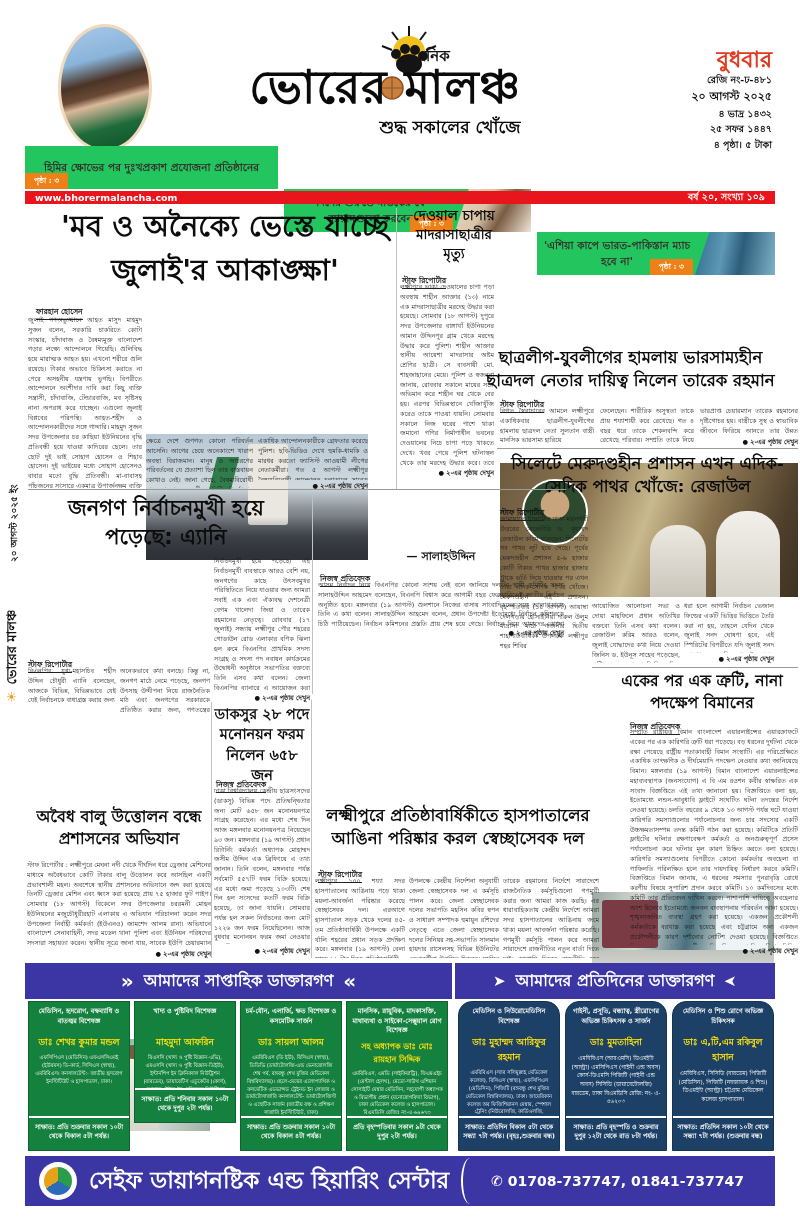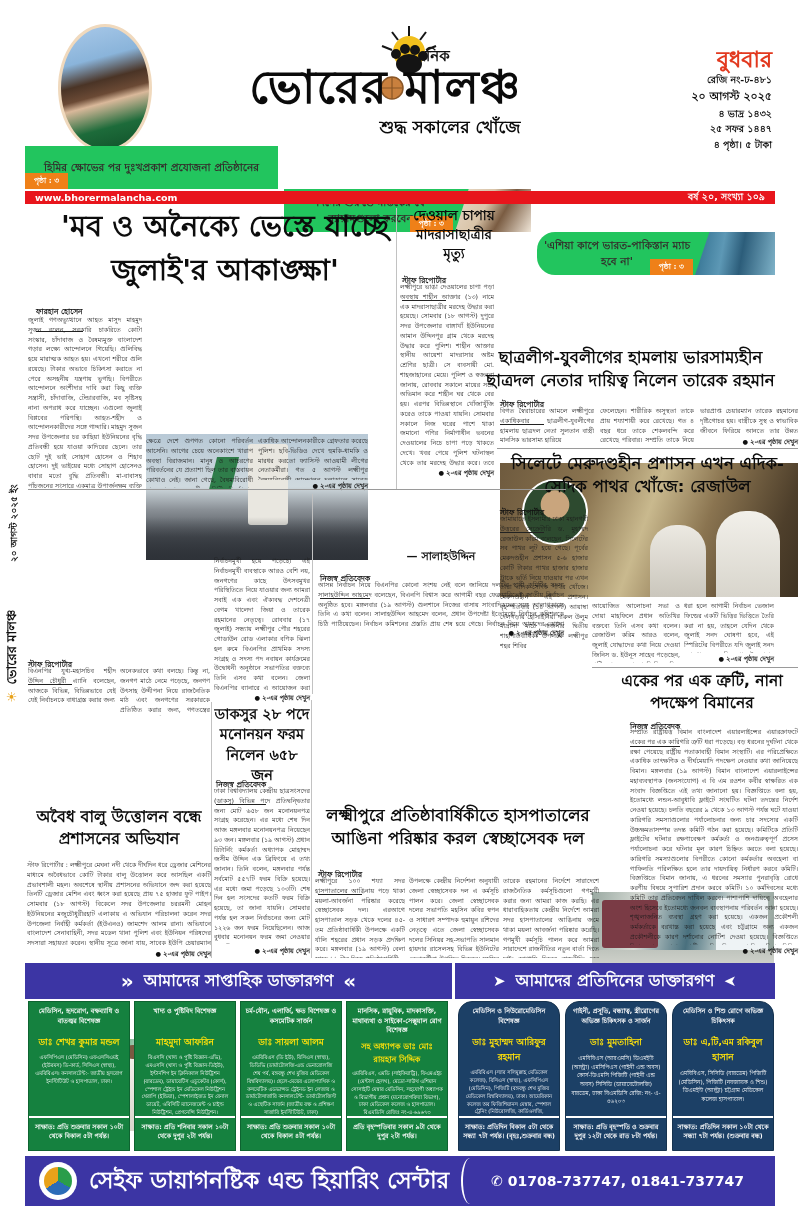--- a/index.html
+++ b/index.html
@@ -1,21 +1,21 @@
 <!DOCTYPE html>
 <html><head>
 <meta charset="utf-8">
 <style>
   html,body{margin:0;padding:0;background:#ffffff;}
   .page{position:relative;width:800px;height:1228px;background:#fff;overflow:hidden;
         font-family:"DejaVu Sans","Liberation Sans",sans-serif;color:#111;}
   .abs{position:absolute;}
   .t-title{font-weight:700;color:#0c0c0c;text-align:center;line-height:1.4;}
   .body-txt{font-size:6.3px;line-height:1.55;text-align:justify;color:#1c1c1c;overflow:hidden;}
-  .byline{font-size:7.5px;font-weight:700;border-bottom:1px solid #222;display:inline-block;padding-bottom:13px;}
+  .byline{font-size:7.5px;font-weight:700;border-bottom:1px solid #222;display:inline-block;padding-bottom:1px;}
   .more{font-size:6.4px;font-weight:700;text-align:right;color:#111;}
   .hline{height:1px;background:#9a9a9a;}
   .vline{width:1px;background:#c2c2c2;}
   
   .oval{border-radius:50%;border:3px solid #f0d9bd;overflow:hidden;
         background:linear-gradient(165deg,#a9c9e9 0%,#8ab4da 28%,#4a3426 44%,#6b4a35 54%,#d9b89a 60%,#1d6b3a 78%,#0f4f28 100%);}
   .masthead-title{font-weight:800;letter-spacing:1px;color:#0a0a0a;text-align:center;}
   .tagline{font-weight:700;text-align:center;color:#0a0a0a;}
   .dayname{font-weight:700;color:#e2391f;text-align:right;}
   .reglines{font-size:9.5px;font-weight:700;text-align:right;line-height:1.65;color:#101010;}
@@ -93,21 +93,21 @@
 
   <div class="abs teaser" style="left:25px;top:146px;width:253px;height:43px;">
     <div class="teaser-text">হিমির ক্ষোভের পর দুঃখপ্রকাশ প্রযোজনা প্রতিষ্ঠানের</div>
     <div class="page-tag" style="left:0;">পৃষ্ঠা : ৩</div>
   </div>
   <div class="abs teaser" style="left:284px;top:146px;width:247px;height:43px;">
     <div class="teaser-text" style="padding-right:80px;">দিনের শুরুতে মস্তিষ্কের যে ব্যায়ামগুলো করবেন</div>
     <div class="teaser-photo" style="width:76px;background:linear-gradient(120deg,#e8d9c8,#d9c4a8 40%,#7a5c42 62%,#f0e6d8);"></div>
     <div class="page-tag" style="right:78px;">পৃষ্ঠা : ৩</div>
   </div>
-  <div class="abs teaser" style="left:537px;top:146px;width:238px;height:43px;border-radius:18px;">
+  <div class="abs teaser" style="left:537px;top:146px;width:238px;height:43px;">
     <div class="teaser-text" style="padding-right:84px;">'এশিয়া কাপে ভারত-পাকিস্তান ম্যাচ হবে না'</div>
     <div class="teaser-photo" style="width:80px;background:linear-gradient(100deg,#2f6e8e,#5d98b5 35%,#2c5d7a 58%,#7fb3c9);"></div>
     <div class="page-tag" style="right:82px;">পৃষ্ঠা : ৩</div>
   </div>
 
   <div class="abs redbar" style="left:25px;top:191px;width:750px;height:13px;">
     <span>www.bhorermalancha.com</span>
     <span>বর্ষ ২০, সংখ্যা ১০৯</span>
   </div>
 
@@ -160,20 +160,21 @@
   <div class="abs body-txt" style="left:684px;top:601px;width:90px;height:52px;">ধরা হলে আগামী নির্বাচন ভেজাল ফিল্ডের একটি ভিত্তির ভিত্তিতে তৈরি করা না হয়, তাহলে যেদিন থেকে জুলাই সনদ ঘোষণা হবে, এই স্পিরিটের বিপরীতে যদি জুলাই সনদ ঘোষণা হয় সেদিন থেকেই আবার দ্বিতীয় অভ্যুত্থানের</div>
   <div class="abs more" style="left:684px;top:654px;width:90px;">● ২-এর পৃষ্ঠায় দেখুন</div>
   <div class="abs hline" style="left:592px;top:667px;width:206px;"></div>
 
   <div class="abs t-title" style="left:606px;top:671px;width:192px;font-size:15.5px;">একের পর এক ত্রুটি, নানা পদক্ষেপ বিমানের</div>
   <div class="abs" style="left:630px;top:714px;"><span class="byline">নিজস্ব প্রতিবেদক</span></div>
   <div class="abs body-txt" style="left:630px;top:727px;width:168px;height:218px;">সম্প্রতি রাষ্ট্রায়ত্ত বিমান বাংলাদেশ এয়ারলাইন্সের এয়ারক্রাফটে একের পর এক কারিগরি ত্রুটি ধরা পড়েছে। বড় ধরনের দুর্ঘটনা থেকে রক্ষা পেয়েছে রাষ্ট্রীয় পতাকাবাহী বিমান সংস্থাটি। এর পরিপ্রেক্ষিতে একাধিক তাৎক্ষণিক ও দীর্ঘমেয়াদি পদক্ষেপ নেওয়ার কথা জানিয়েছে বিমান। মঙ্গলবার (১৯ আগস্ট) বিমান বাংলাদেশ এয়ারলাইন্সের মহাব্যবস্থাপক (জনসংযোগ) এ বি এম রওশন কবীর স্বাক্ষরিত এক সংবাদ বিজ্ঞপ্তিতে এই তথ্য জানানো হয়। বিজ্ঞপ্তিতে বলা হয়, ইতোমধ্যে লন্ডন-আবুধাবি ফ্লাইটে সংঘটিত ঘটনা তদন্তের নির্দেশ নেওয়া হয়েছে। চলতি বছরের ৯ থেকে ১৩ আগস্ট পর্যন্ত ঘটে যাওয়া কারিগরি সমস্যাগুলোর পর্যালোচনার জন্য চার সদস্যের একটি উচ্চক্ষমতাসম্পন্ন তদন্ত কমিটি গঠন করা হয়েছে। কমিটিকে প্রতিটি ফ্লাইটের ঘটনার রক্ষণাবেক্ষণ কর্মকর্তা ও জনগুরুত্বপূর্ণ প্রসেস পর্যালোচনা করে ঘটনার মূল কারণ চিহ্নিত করতে বলা হয়েছে। কারিগরি সমস্যাগুলোর বিপরীতে কোনো কর্মকর্তার অবহেলা বা গাফিলতি পরিলক্ষিত হলে তার দায়দায়িত্ব নির্ধারণ করবে কমিটি। বিজ্ঞপ্তিতে বিমান জানায়, এ ধরনের সমস্যার পুনরাবৃত্তি রোধে করণীয় বিষয়ে সুপারিশ প্রদান করবে কমিটি। ১০ কর্মদিবসের মধ্যে কমিটি তার প্রতিবেদন দাখিল করবে। পাশাপাশি দায়িত্বে অবহেলার অংশ হিসেবে ইতোমধ্যে জনবল ব্যবস্থাপনায় পরিবর্তন আনা হয়েছে। শৃঙ্খলাজনিত ব্যবস্থা গ্রহণ করা হয়েছে। একজন প্রকৌশলী কর্মকর্তাকে বরখাস্ত করা হয়েছে এবং চট্টগ্রামে অন্য একজন প্রকৌশলীকে কারণ দর্শানোর নোটিশ দেওয়া হয়েছে। বিজ্ঞপ্তিতে বিমান আরও জানায়, যাত্রীদের নিরবচ্ছিন্ন সেবা দিতে বিমান বিভিন্ন রুটে (যেমন জেদ্দা, মদিনা, দাম্মাম, আবুধাবি ও শারজাহ) অতিরিক্ত ঢাকা ফ্লাইট পরিচালনা করছে, যাতে আপনজনদের প্রয়োজনে দ্রুত ঢাকা যাওয়া যায়। এ লক্ষ্যে ইতোমধ্যে প্রয়োজনীয় ঢাকা শহরগুলোর জন্য ব্যবস্থা নেওয়া হয়েছে। অধিকন্তু, জেদ্দায় বিমানের ঢাকা ফেরি যাত্রার</div>
   <div class="abs more" style="left:630px;top:946px;width:168px;">● ২-এর পৃষ্ঠায় দেখুন</div>
 
   <div class="abs hline" style="left:28px;top:489px;width:538px;"></div>
+  <div class="abs t-title" style="left:40px;top:494px;width:252px;font-size:21px;">জনগণ নির্বাচনমুখী হয়ে পড়েছে: এ্যানি</div>
   <div class="abs photo" style="left:28px;top:556px;width:182px;height:92px;background:linear-gradient(105deg,#0f6e3e 0%,#2a8f55 34%,#49a36b 44%,#dfe5e2 58%,#cfd6d2 74%,#9fb0a6 100%);">
     <div style="position:absolute;left:46%;top:14%;width:26%;height:86%;background:linear-gradient(180deg,#f4f2ec,#d9d6cc);border-radius:16px 16px 0 0;"></div>
     <div style="position:absolute;left:52%;top:6%;width:11%;height:16%;background:#7a5a42;border-radius:50%;"></div>
     <div style="position:absolute;left:8%;top:38%;width:14%;height:62%;background:linear-gradient(180deg,#e8b23a,#c28b2a);border-radius:10px 10px 0 0;"></div>
   </div>
   <div class="abs body-txt" style="left:214px;top:556px;width:96px;height:136px;">নির্বাচনমুখী হয়ে পড়েছে। এই নির্বাচনমুখী ব্যবস্থাকে আরও বেশি নয়, জনগণের কাছে উৎসবমুখর পরিস্থিতিতে নিয়ে যাওয়ার জন্য আমরা সবাই এক এবং ঐক্যবদ্ধ দেশনেত্রী বেগম খালেদা জিয়া ও তারেক রহমানের নেতৃত্বে। রোববার (১৭ জুলাই) সন্ধ্যায় লক্ষ্মীপুর পৌর শহরের গোডাউন রোড এলাকার বণিক ঝিলা হল রুমে বিএনপির প্রাথমিক সদস্য সংগ্রহ ও সদস্য পদ নবায়ন কার্যক্রমের উদ্বোধনী অনুষ্ঠানে সভাপতির বক্তব্যে তিনি এসব কথা বলেন। জেলা বিএনপির ব্যানারে এ আয়োজন করা হয়। শহীদ উদ্দিন</div>
   <div class="abs more" style="left:214px;top:693px;width:96px;">● ২-এর পৃষ্ঠায় দেখুন</div>
   <div class="abs" style="left:28px;top:652px;"><span class="byline">স্টাফ রিপোর্টার</span></div>
   <div class="abs body-txt" style="left:28px;top:666px;width:88px;height:50px;">বিএনপির যুগ্ম-মহাসচিব শহীদ উদ্দিন চৌধুরী এ্যানি বলেছেন, আজকে বিভিন্ন, বিভিন্নভাবে যেই যেই নির্বাচনকে বাধাগ্রস্ত করার জন্য</div>
   <div class="abs body-txt" style="left:120px;top:666px;width:90px;height:50px;">অনেকভাবে কথা বলছে। কিন্তু না, জনগণ মাঠে নেমে পড়েছে, জনগণ উৎসাহ উদ্দীপনা নিয়ে রাজনৈতিক মাঠ এবং জনগণের সরকারকে প্রতিষ্ঠিত করার জন্য, গণতন্ত্রের ভিতকে শক্তিশালী করার জন্য</div>
@@ -211,21 +212,21 @@
     <span>আমাদের প্রতিদিনের ডাক্তারগণ</span>
     <span style="font-size:15px;transform:scaleX(-1);display:inline-block;">➤</span>
   </div>
 
   <div class="abs doc-col green" style="left:28px;top:1001px;width:102px;height:150px;">
     <div class="doc-spec">মেডিসিন, হৃদরোগ, বক্ষব্যাধি ও বাতজ্বর বিশেষজ্ঞ</div>
     <div class="doc-name">ডাঃ শেখর কুমার মন্ডল</div>
     <div class="doc-creds">এফসিপিএস (মেডিসিন) এফএসসিএমই (ইউরমস) ডি-কার্ড, সিসিএস (স্বাস্থ্য), এমবিবিএস। কনসালটেন্ট:- জাতীয় হৃদরোগ ইনস্টিটিউট ও হাসপাতাল, ঢাকা।</div>
     <div class="doc-visit">সাক্ষাত: প্রতি শুক্রবার সকাল ১০টা থেকে বিকাল ৫টা পর্যন্ত।</div>
   </div>
-  <div class="abs doc-col green" style="left:134px;top:1001px;width:102px;height:150px;">
+  <div class="abs doc-col green" style="left:134px;top:1001px;width:102px;height:122px;">
     <div class="doc-spec">খাদ্য ও পুষ্টিবিদ বিশেষজ্ঞ</div>
     <div class="doc-name">মাহমুদা আফরিন</div>
     <div class="doc-creds">বিএসসি (খাদ্য ও পুষ্টি বিজ্ঞান-এভি), এমএসসি (খাদ্য ও পুষ্টি বিজ্ঞান-ডিইউ), ইন্টার্নশিপ ইন ক্লিনিক্যাল নিউট্রিশন (বারডেম), ডায়াবেটিস এডুকেটর (কোর্স), স্পেশাল ট্রেইন্ড ইন মেডিকেল নিউট্রিশন থেরাপি (ইন্ডিয়া), স্পেশালাইজড ইন রেনাল ডায়েট, ওবিসিটি ম্যানেজমেন্ট ও চাইল্ড নিউট্রিশন, প্রেগনেন্সি নিউট্রিশন।</div>
     <div class="doc-visit">সাক্ষাত: প্রতি শনিবার সকাল ১০টা থেকে দুপুর ২টা পর্যন্ত।</div>
   </div>
   <div class="abs doc-col green" style="left:240px;top:1001px;width:102px;height:150px;">
     <div class="doc-spec">চর্ম-যৌন, এলার্জি, ক্ষত বিশেষজ্ঞ ও কসমেটিক সার্জন</div>
     <div class="doc-name">ডাঃ সায়লা আলম</div>
     <div class="doc-creds">এমবিবিএস (ডি ইউ), বিসিএস (স্বাস্থ্য), ডিডিভি (ডার্মাটোলজি-এন্ড ভেনারোলজি শেষ পর্ব, বঙ্গবন্ধু শেখ মুজিব মেডিকেল বিশ্ববিদ্যালয়)। ছেলে-মেয়ের এলোপ্যাথিক ও কসমেটিক এডভান্সড ট্রেইনড ইন লেজার ও ডার্মাটোসার্জারি কনসালটেন্ট- ডার্মাটোলজিস্ট ও এস্থেটিক সার্জন (জাতীয় বক্ষ ও প্রশিক্ষণ সার্জারি ইনস্টিটিউট, ঢাকা)</div>
     <div class="doc-visit">সাক্ষাত: প্রতি শুক্রবার সকাল ১০টা থেকে বিকাল ৪টা পর্যন্ত।</div>

